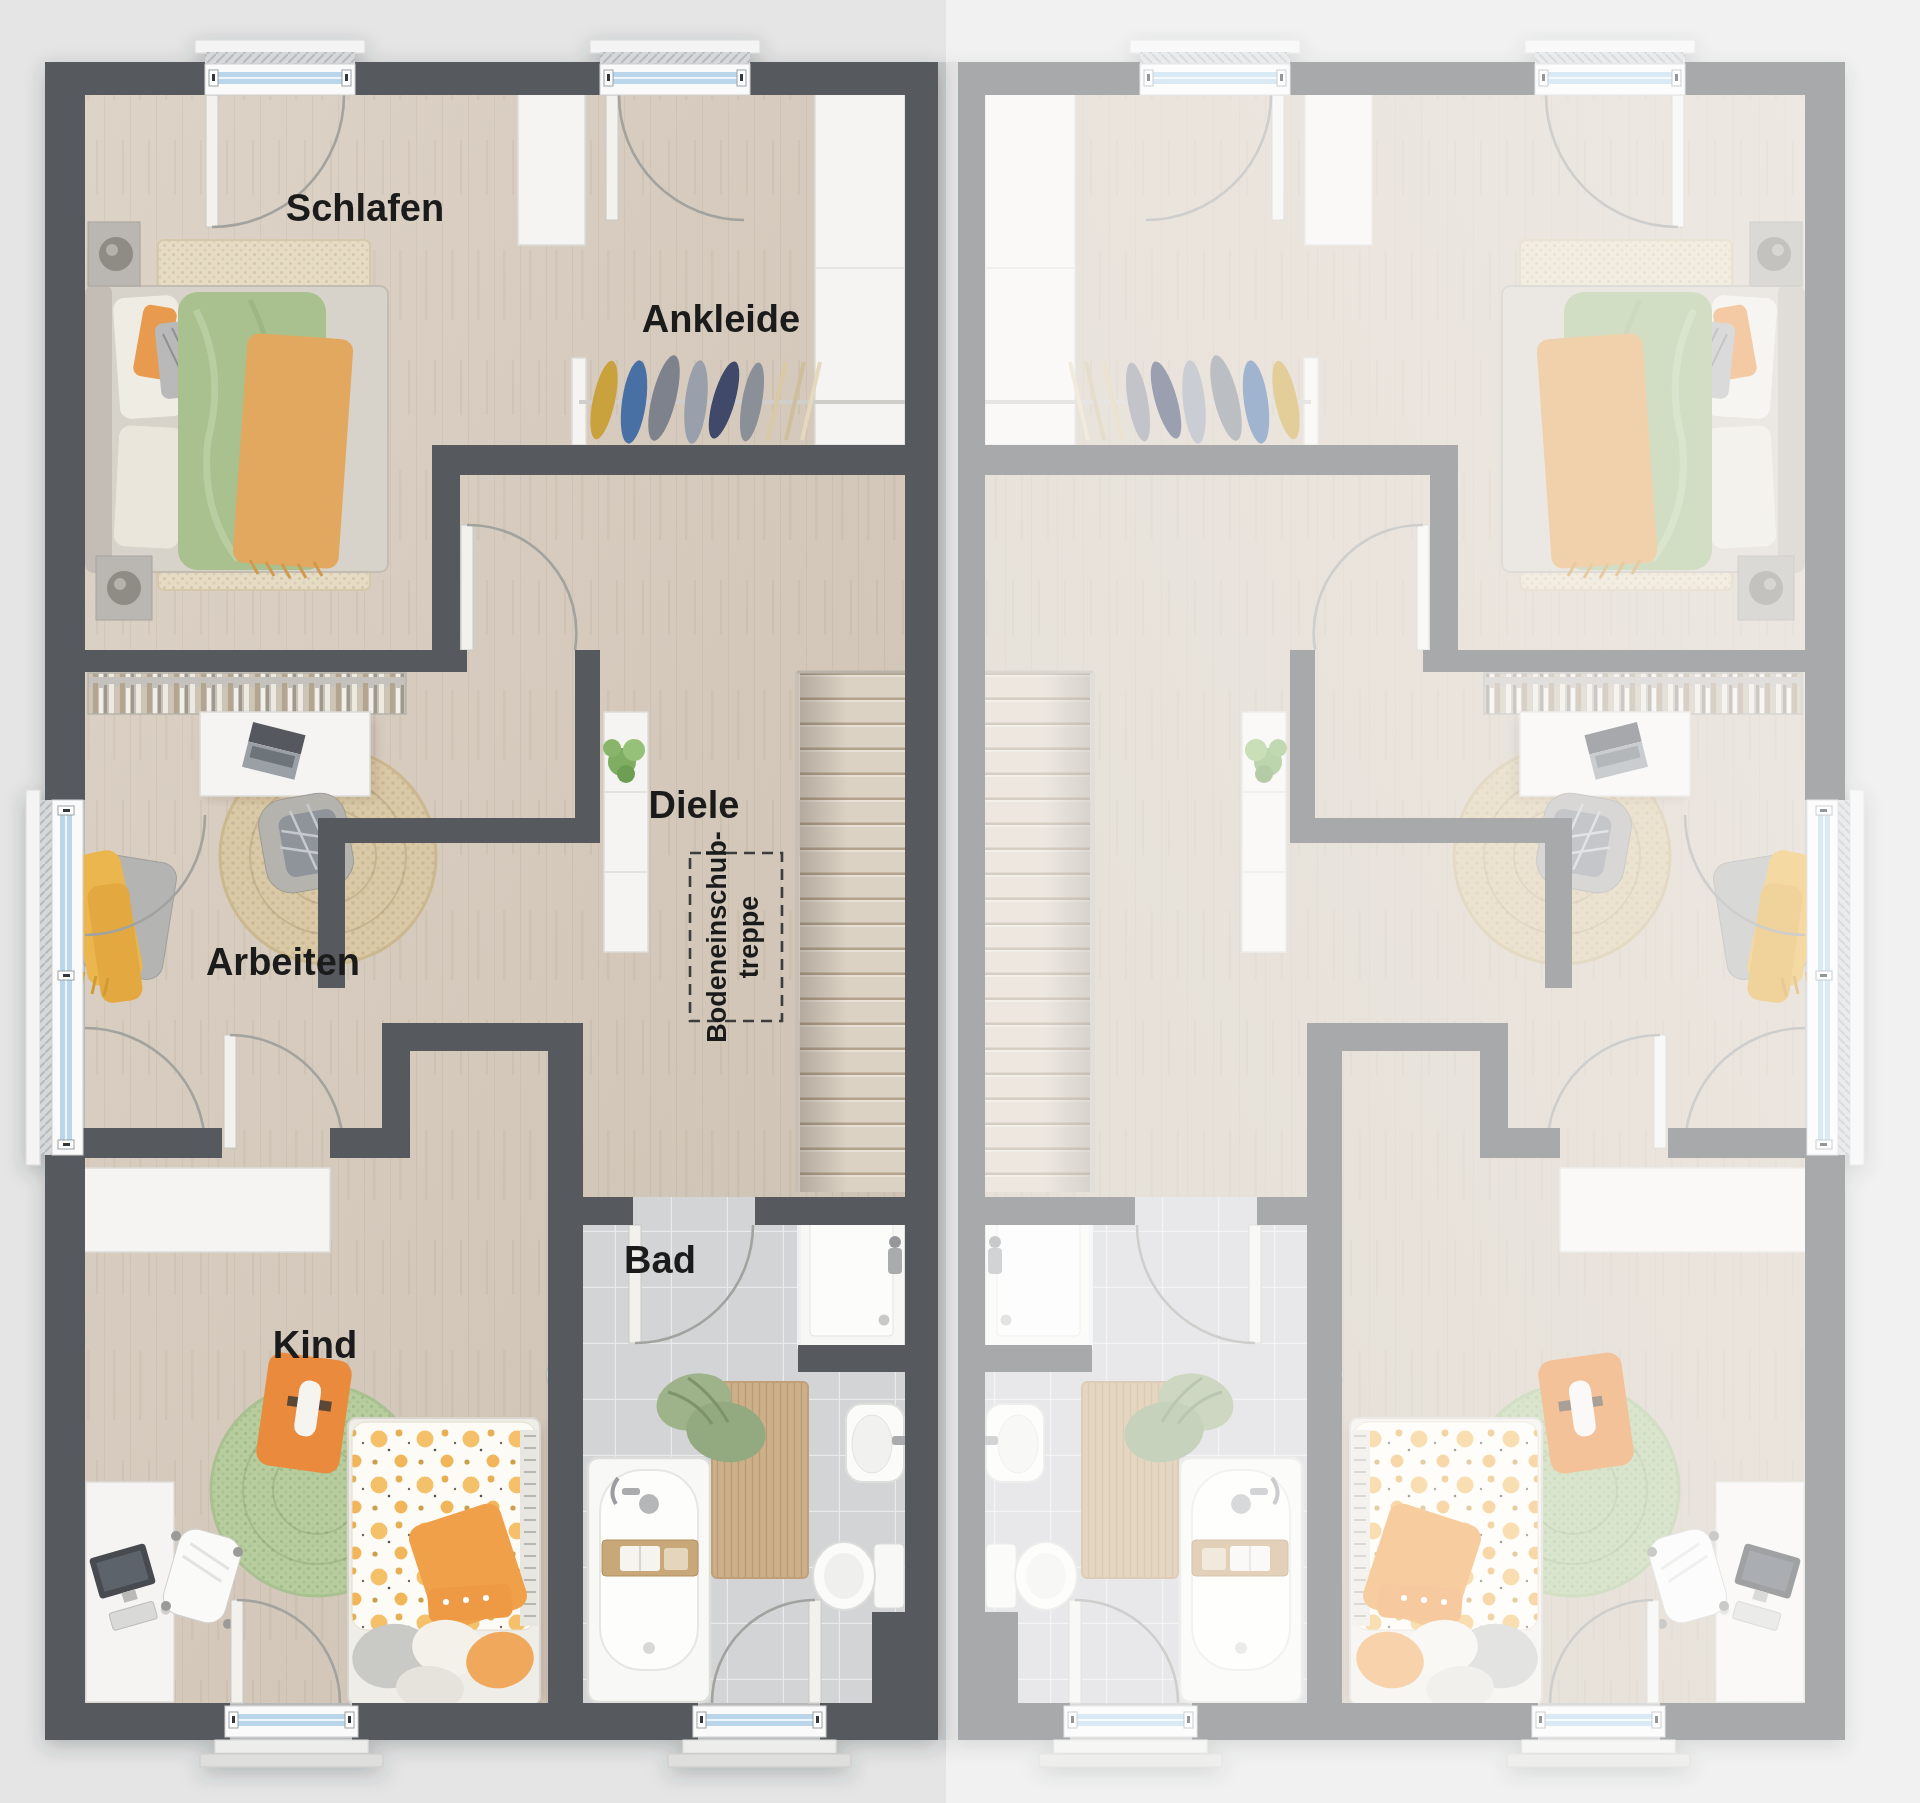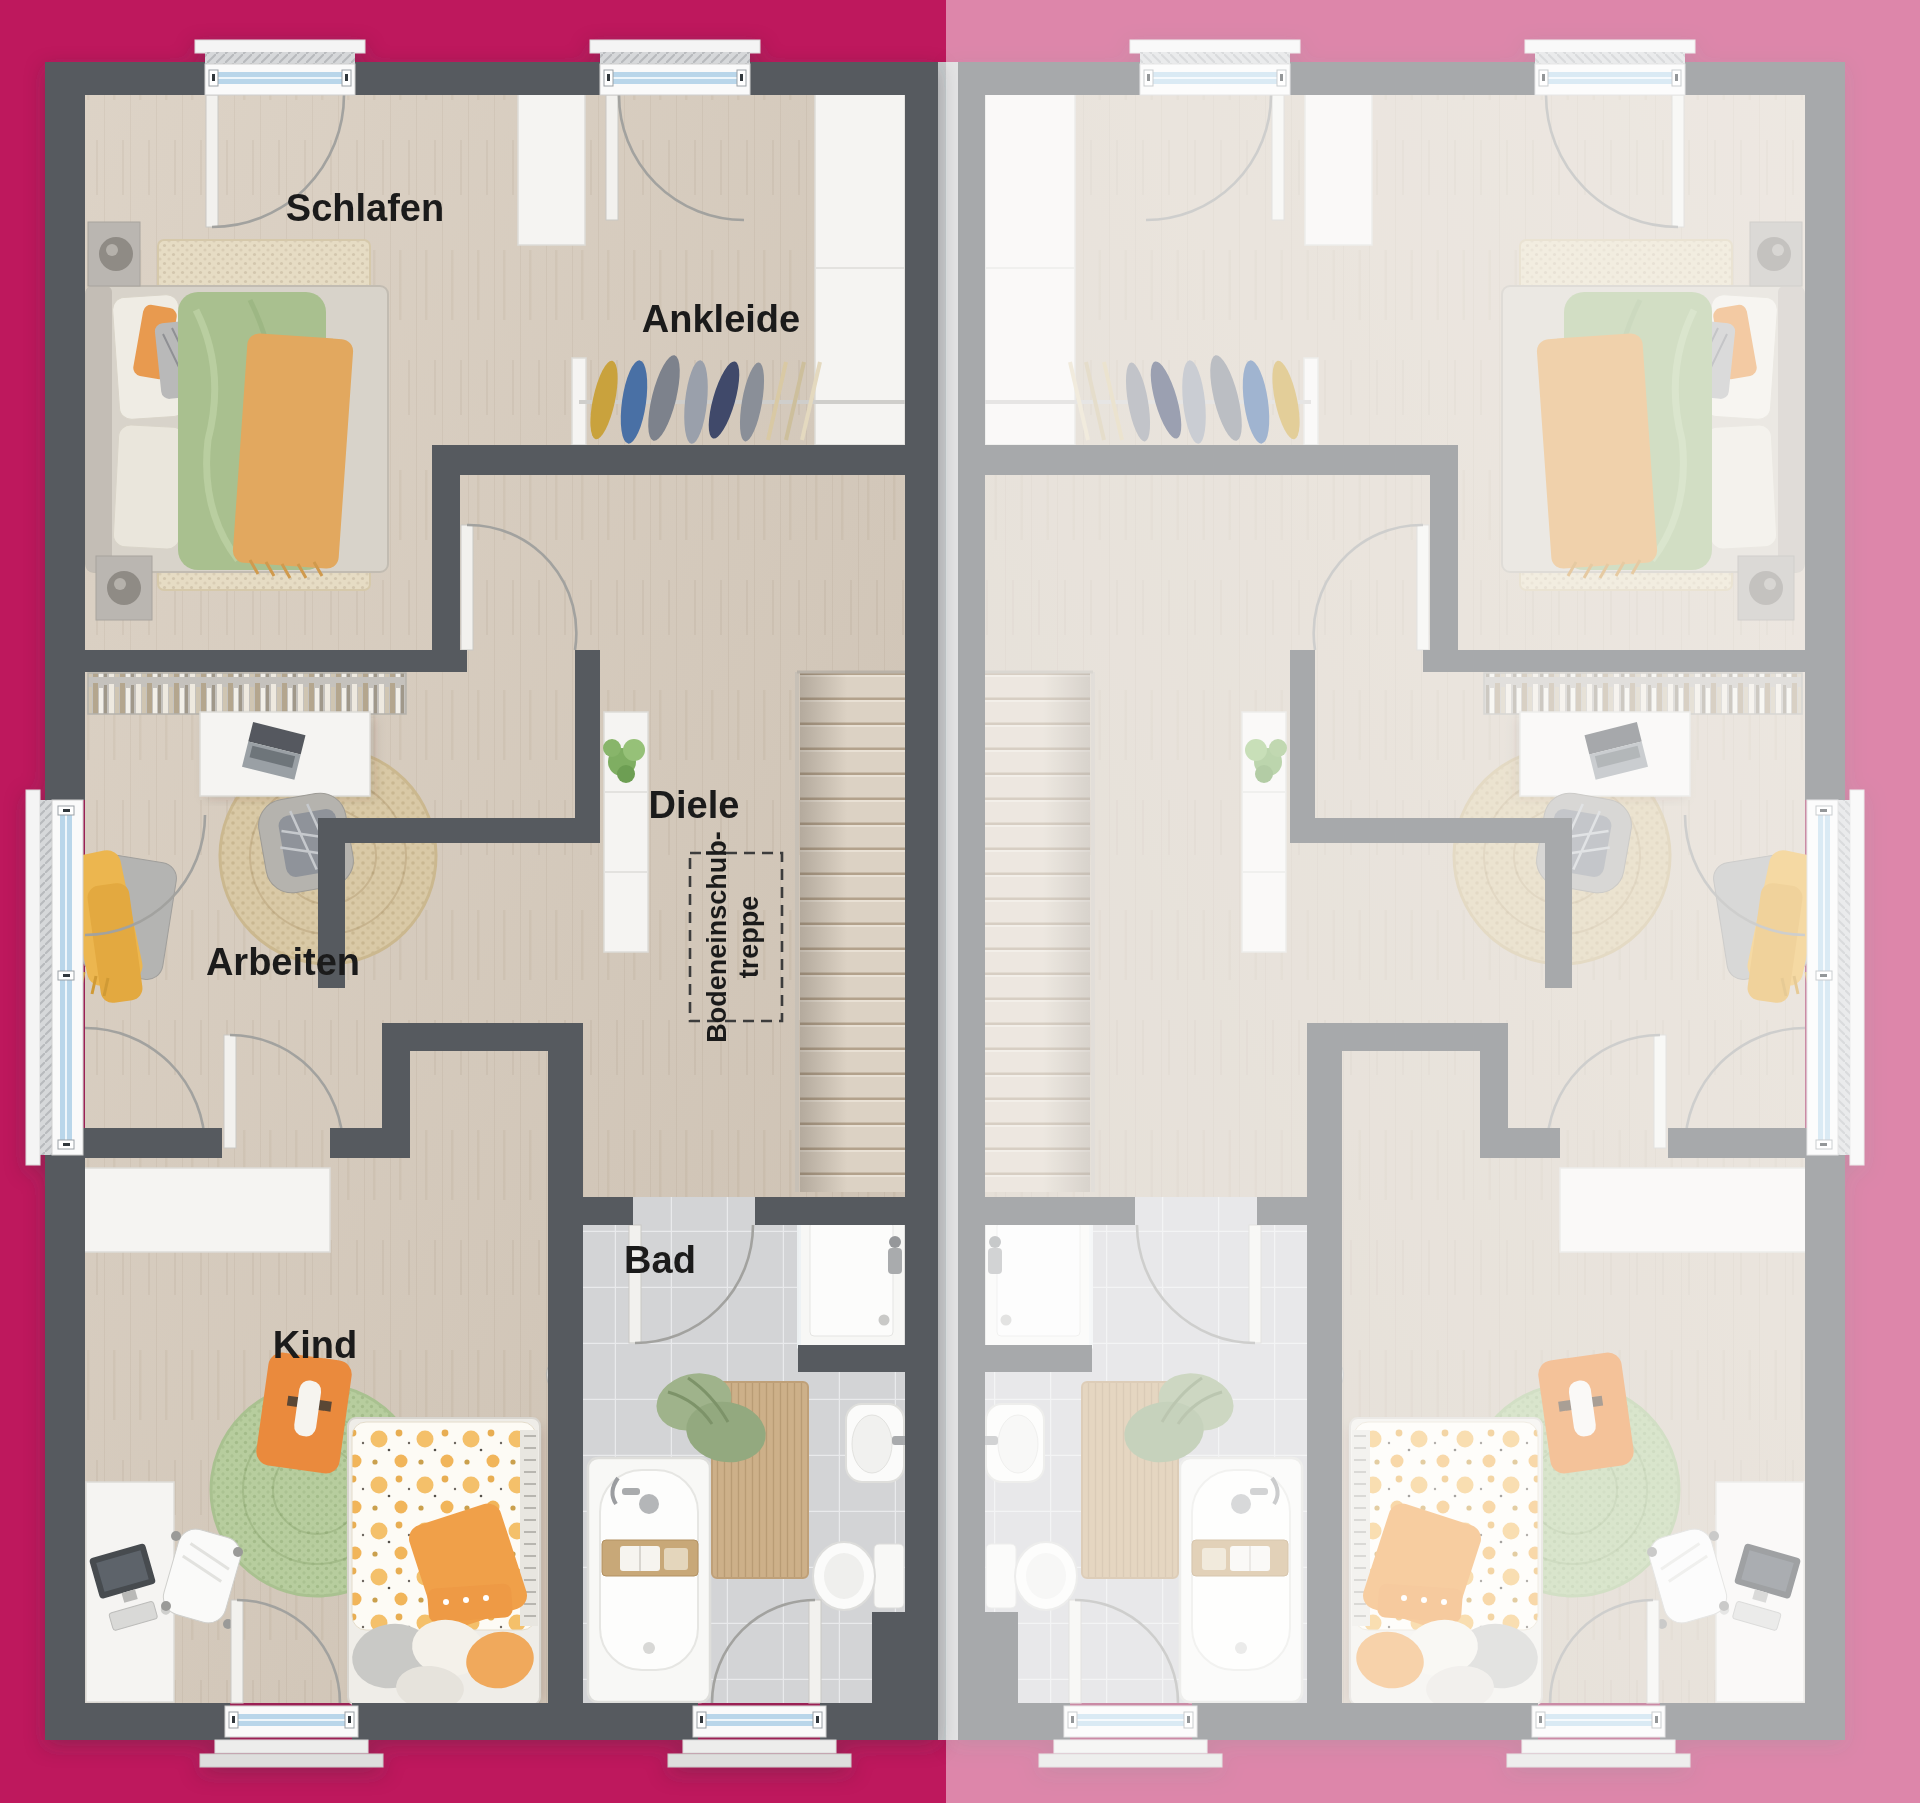--- a/index.html
+++ b/index.html
@@ -1,17 +1,17 @@
 <!DOCTYPE html>
 <html style="--wall: #575a5f; --floor: #d9cec0; --tile: #d3d4d6; --label: #1b1b1b; --accent-green: #a9c08f; --accent-orange: #e8a857; --kid-orange: #ea8a3e; --glazing-blue: #b9d6ea; --rug-jute: #d9c9a6; --rug-green: #b7cd9e; --fade-overlay: #ffffff;"><head>
 <meta charset="utf-8">
 <style>
   html,body{margin:0;padding:0;background:#ffffff;}
   body{width:1920px;height:1803px;font-family:"Liberation Sans",sans-serif;}
-  .plan-wrap{position:relative;width:1920px;height:1803px;background:#be185d;overflow:hidden;}
+  .plan-wrap{position:relative;width:1920px;height:1803px;background:#e5e5e5;overflow:hidden;}
   svg{display:block;}
   .wall{fill:var(--wall,#575a5f);}
   .room-label{fill:var(--label,#1b1b1b);font-family:"Liberation Sans",sans-serif;font-weight:700;font-size:38px;}
   .attic-label{fill:var(--label,#1b1b1b);font-family:"Liberation Sans",sans-serif;font-weight:700;font-size:27px;}
   .arc{stroke:#a2a29f;stroke-width:2.6;fill:none;}
   .leaf{fill:#f2f1ee;stroke:#c9c8c4;stroke-width:1;}
   .whitebox{fill:#f5f4f2;stroke:#dddcd8;stroke-width:1.5;}
 </style>
 </head>
 <body>

